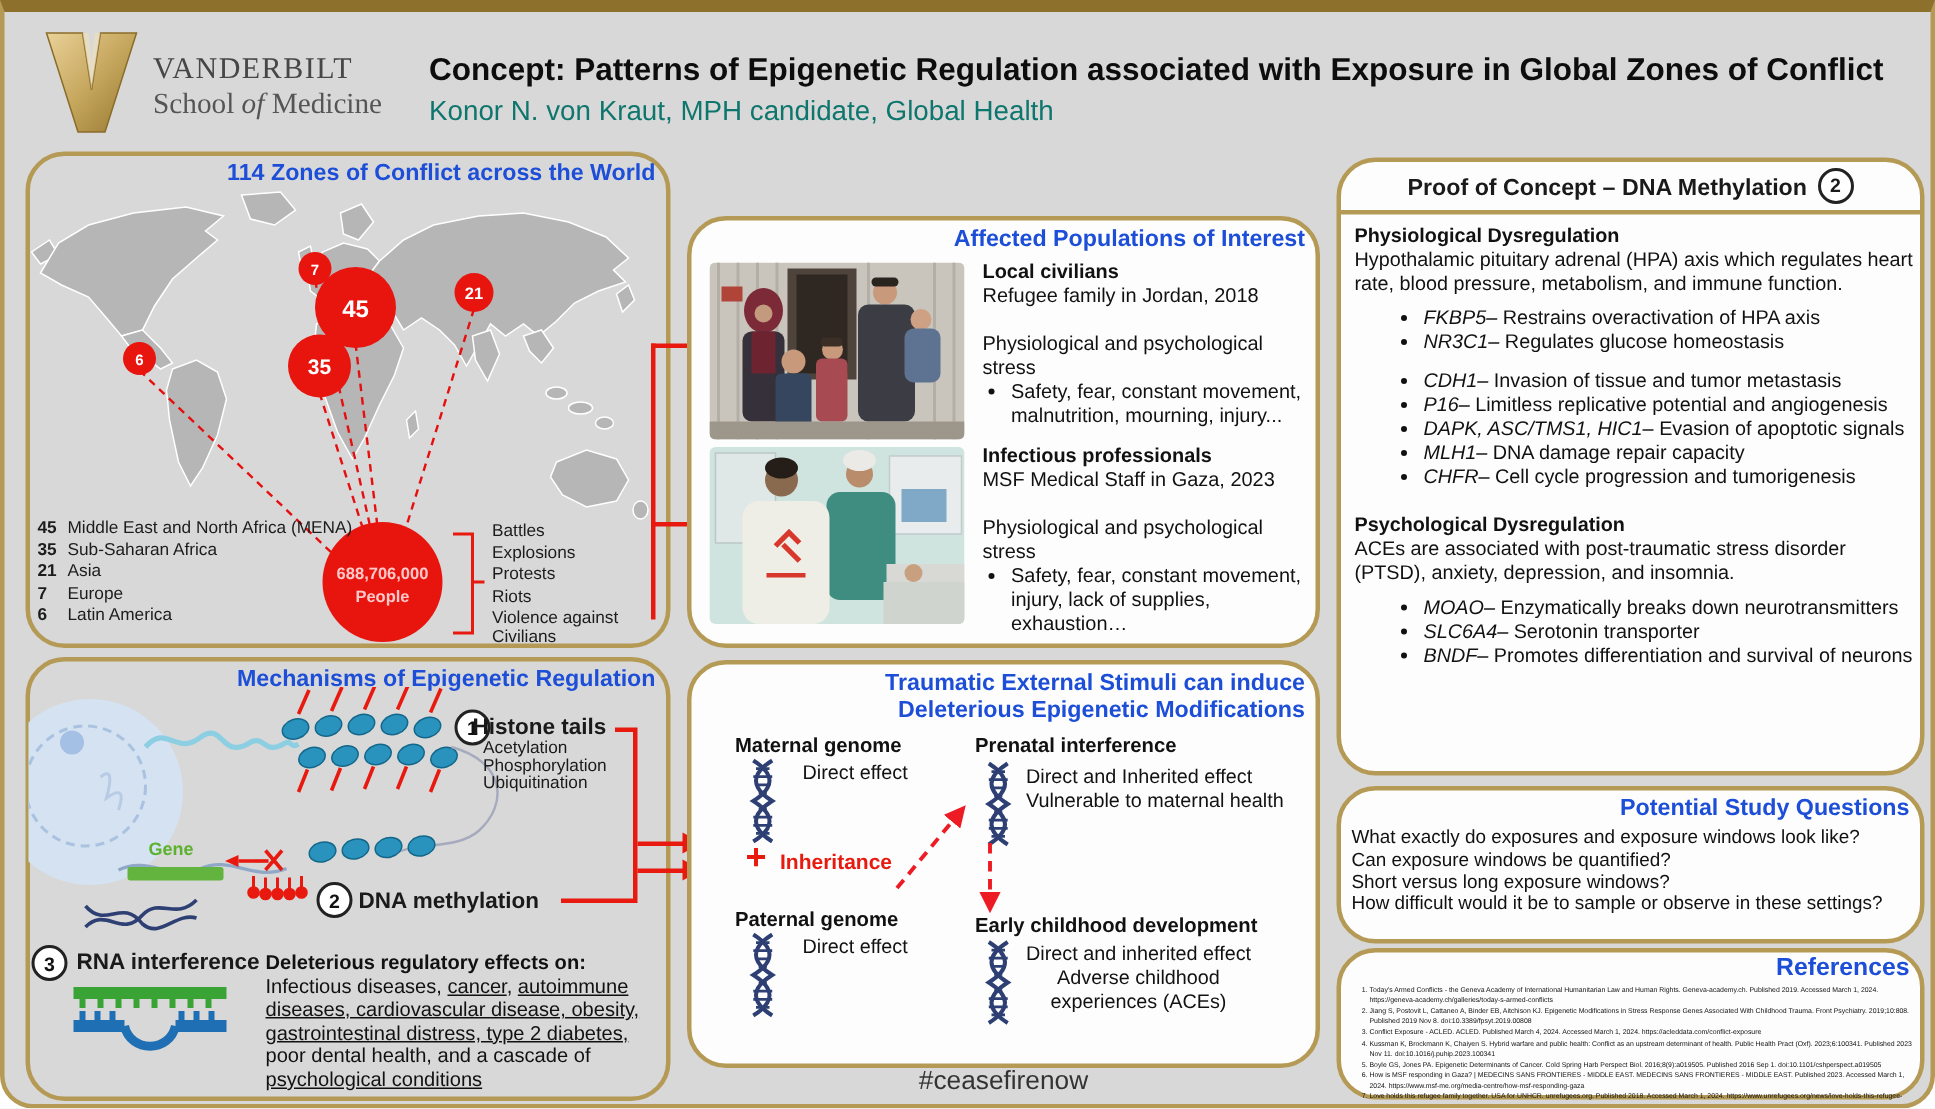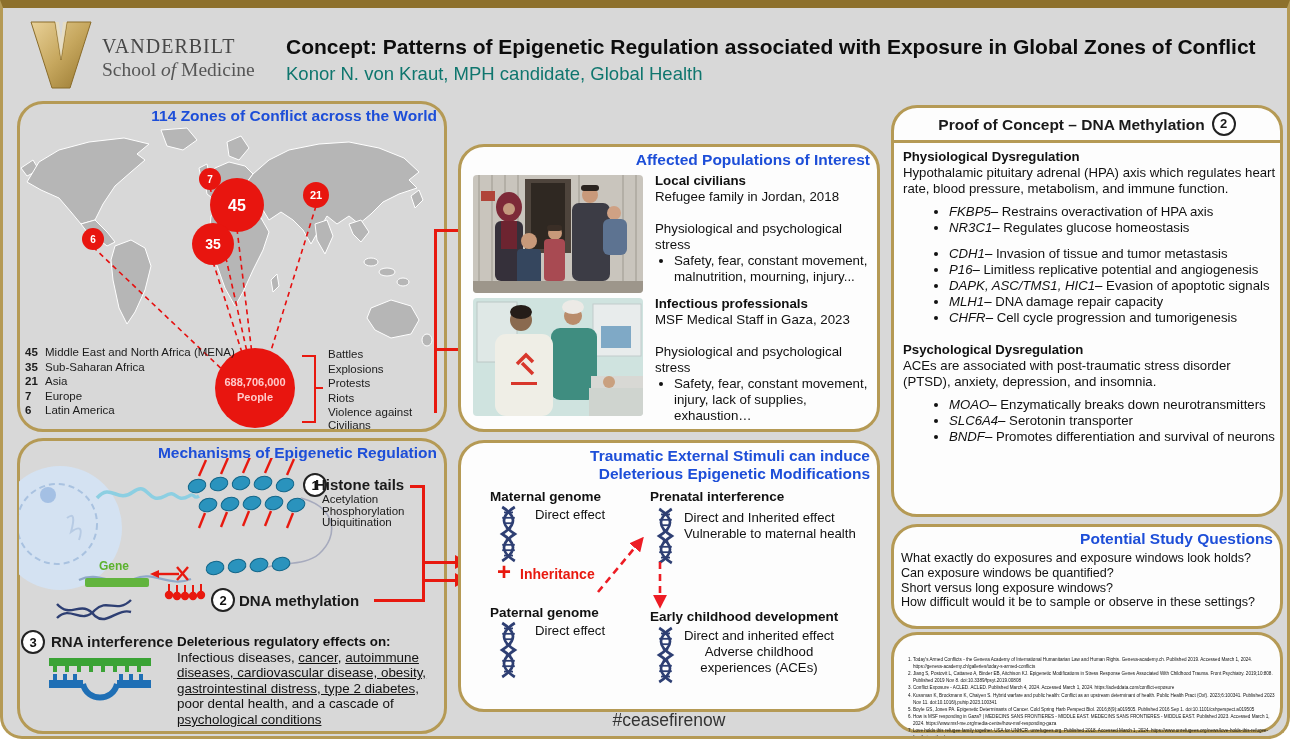--- a/index.html
+++ b/index.html
@@ -417,27 +417,28 @@
     <ul>
       <li><span class="i">MOAO–</span><span> Enzymatically breaks down neurotransmitters</span></li>
       <li><span class="i">SLC6A4–</span><span> Serotonin transporter</span></li>
       <li><span class="i">BNDF–</span><span> Promotes differentiation and survival of neurons</span></li>
     </ul>
   </div>
 
   <div class="panel white" style="left:888px;top:516px;width:392px;height:105px"></div>
   <div class="ptitle" style="left:898px;top:522px;width:372px">Potential Study Questions</div>
   <div class="abs" style="left:898px;top:543px;width:374px">
-    <div class="qitem">What exactly do exposures and exposure windows look holds?</div>
+    <div class="qitem">What exactly do exposures and exposure windows look like?</div>
     <div class="qitem">Can exposure windows be quantified?</div>
     <div class="qitem">Short versus long exposure windows?</div>
     <div class="qitem">How difficult would it be to sample or observe in these settings?</div>
   </div>
 
   <div class="panel white" style="left:888px;top:624px;width:392px;height:101px"></div>
+  <div class="ptitle" style="left:898px;top:628px;width:372px;font-size:16.5px">References</div>
   <div class="abs refs" style="left:900px;top:648px;width:372px">
     <ol>
       <li>Today's Armed Conflicts - the Geneva Academy of International Humanitarian Law and Human Rights. Geneva-academy.ch. Published 2019. Accessed March 1, 2024. https://geneva-academy.ch/galleries/today-s-armed-conflicts</li>
       <li>Jiang S, Postovit L, Cattaneo A, Binder EB, Aitchison KJ. Epigenetic Modifications in Stress Response Genes Associated With Childhood Trauma. Front Psychiatry. 2019;10:808. Published 2019 Nov 8. doi:10.3389/fpsyt.2019.00808</li>
       <li>Conflict Exposure - ACLED. ACLED. Published March 4, 2024. Accessed March 1, 2024. https://acleddata.com/conflict-exposure</li>
       <li>Kussman K, Brockmann K, Chaiyen S. Hybrid warfare and public health: Conflict as an upstream determinant of health. Public Health Pract (Oxf). 2023;6:100341. Published 2023 Nov 11. doi:10.1016/j.puhip.2023.100341</li>
       <li>Boyle GS, Jones PA. Epigenetic Determinants of Cancer. Cold Spring Harb Perspect Biol. 2016;8(9):a019505. Published 2016 Sep 1. doi:10.1101/cshperspect.a019505</li>
       <li>How is MSF responding in Gaza? | MEDECINS SANS FRONTIERES - MIDDLE EAST. MEDECINS SANS FRONTIERES - MIDDLE EAST. Published 2023. Accessed March 1, 2024. https://www.msf-me.org/media-centre/how-msf-responding-gaza</li>
       <li>Love holds this refugee family together. USA for UNHCR. unrefugees.org. Published 2018. Accessed March 1, 2024. https://www.unrefugees.org/news/love-holds-this-refugee-family-together/</li>
     </ol>

